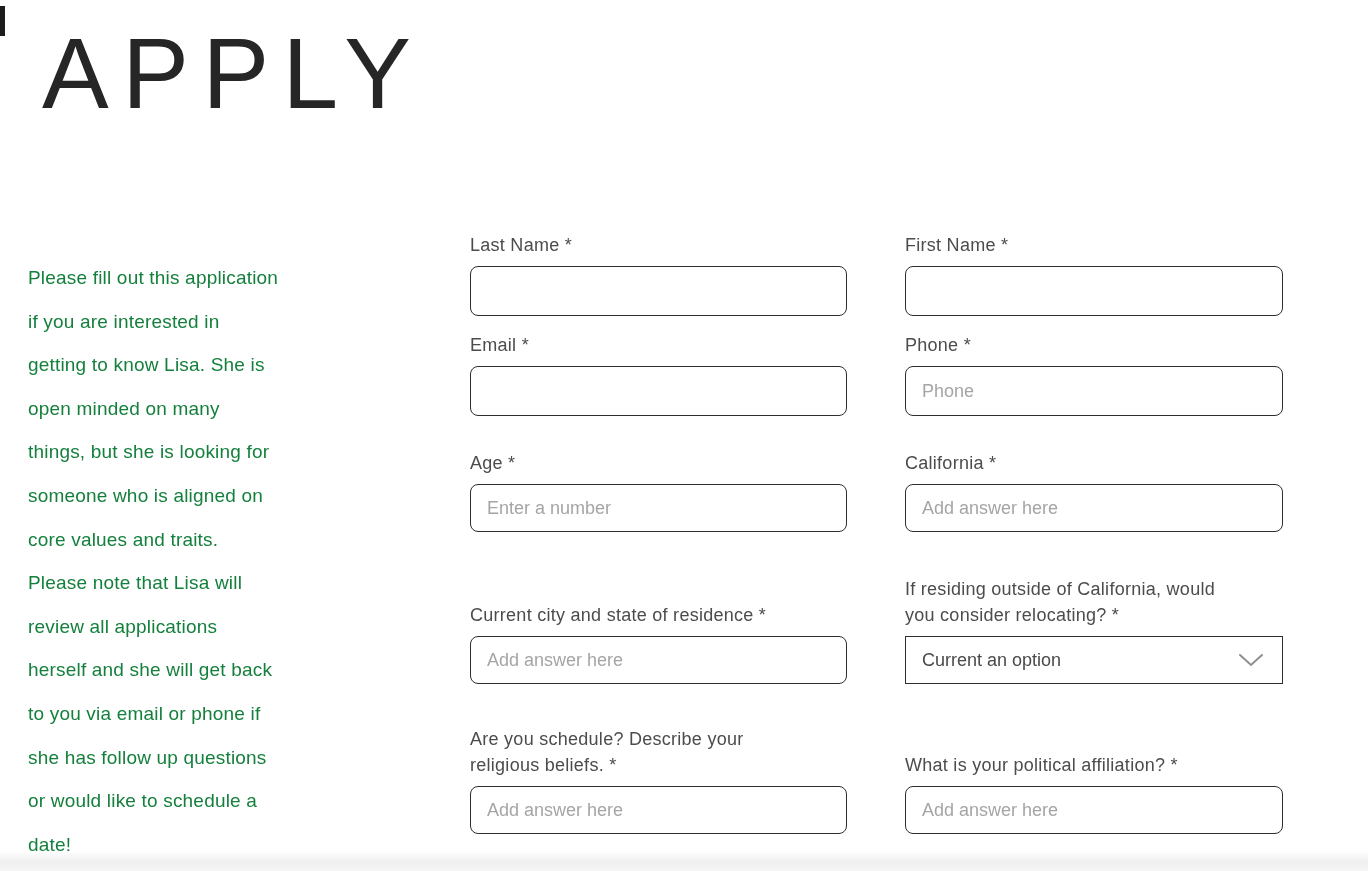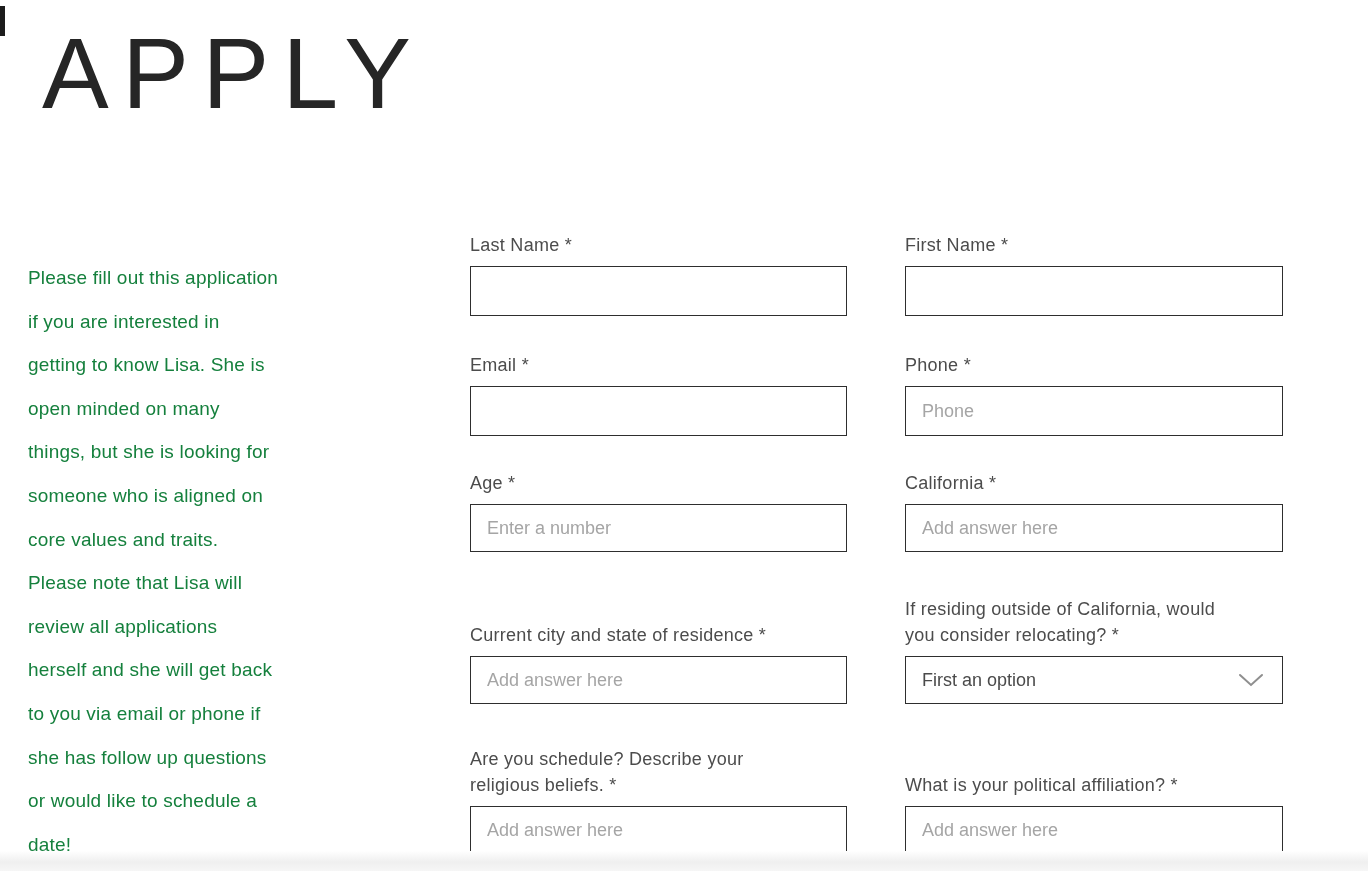--- a/index.html
+++ b/index.html
@@ -10,30 +10,30 @@
   .edge-mark { position:absolute; left:0; top:6px; width:5px; height:30px; background:#1c1c1c; }
 
   .title { position:absolute; left:42px; top:16px; font-size:100px; font-weight:400;
     letter-spacing:0.135em; color:#262626; }
 
   .intro { position:absolute; left:28px; top:256px; width:336px; font-size:19px;
     line-height:43.6px; color:#15803d; white-space:pre-line; letter-spacing:0.01em; }
 
   .form { position:absolute; left:470px; top:232px; width:813px; }
   .row { display:grid; grid-template-columns:377px 378px; column-gap:58px; align-items:end; }
-  .row-2 { margin-top:36px; }
+  .row-2 { margin-top:16px; }
   .row-3 { margin-top:34px; }
   .row-4 { margin-top:44px; }
   .row-5 { margin-top:42px; }
 
   .field-label { display:block; font-size:18px; line-height:26px; color:#4c4c4c;
     margin-bottom:8px; white-space:pre-line; letter-spacing:0.015em; }
 
   .text-input { display:block; width:100%; height:50px; border:1.5px solid #2e2e2e;
-    background:#ffffff; border-radius:0; padding:0 16px; font:inherit; font-size:18px;
+    background:#ffffff; border-radius:8px; padding:0 16px; font:inherit; font-size:18px;
     color:#434343; outline:none; }
   .text-input::placeholder { color:#a5a5a5; opacity:1; }
   .short .text-input, .short .select-box { height:48px; }
 
   .select-box { display:flex; align-items:center; justify-content:space-between;
     width:100%; height:48px; border:1.5px solid #2e2e2e; background:#ffffff;
     padding:0 18px 0 16px; cursor:pointer; }
   .select-value { font-size:18px; color:#4a4a4a; }
   .chevron { display:flex; align-items:center; }
 
@@ -101,21 +101,21 @@
 
     <div class="row row-4 short">
       <div class="field">
         <label class="field-label">Current city and state of residence *</label>
         <input class="text-input" type="text" placeholder="Add answer here" style="">
       </div>
       <div class="field">
         <label class="field-label">If residing outside of California, would
 you consider relocating? *</label>
         <div class="select-box">
-          <span class="select-value">First an option</span>
+          <span class="select-value">Current an option</span>
           <span class="chevron">
             <svg width="26" height="14" viewBox="0 0 26 14" fill="none">
               <path d="M2 2 L13 12 L24 2" stroke="#8f8f8f" stroke-width="2" fill="none" stroke-linecap="round"></path>
             </svg>
           </span>
         </div>
       </div>
     </div>
 
     <div class="row row-5 short">

